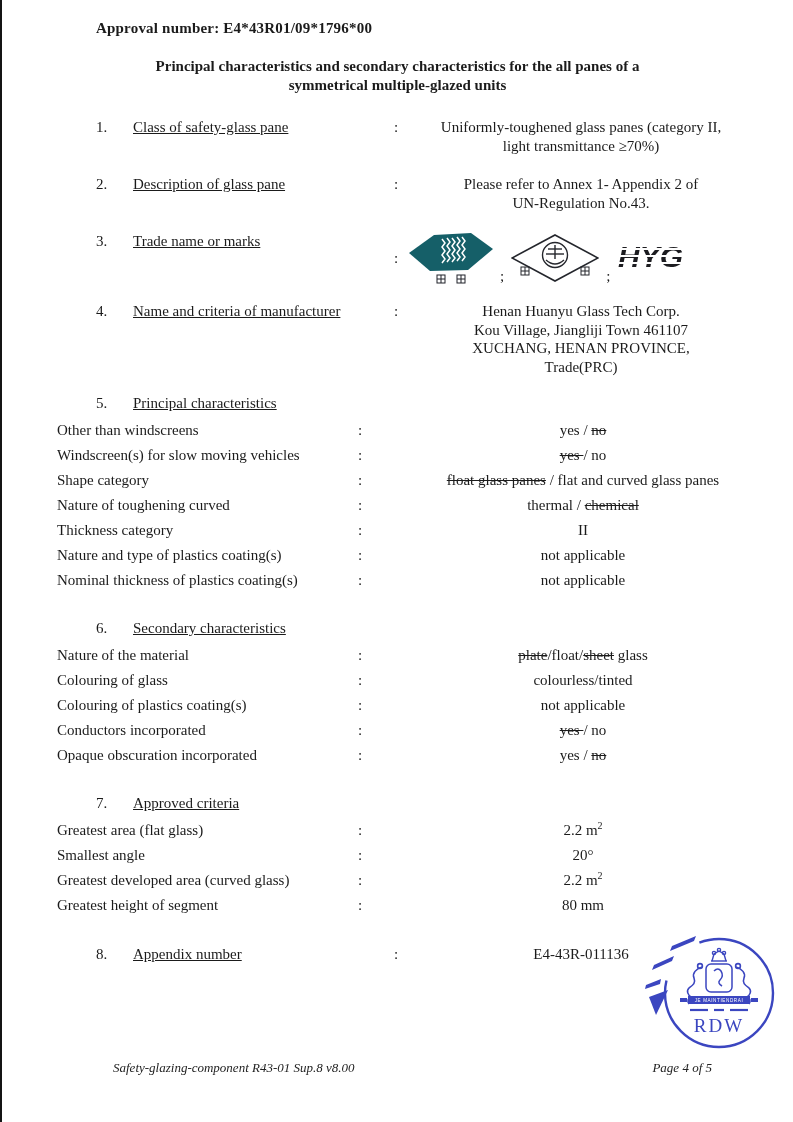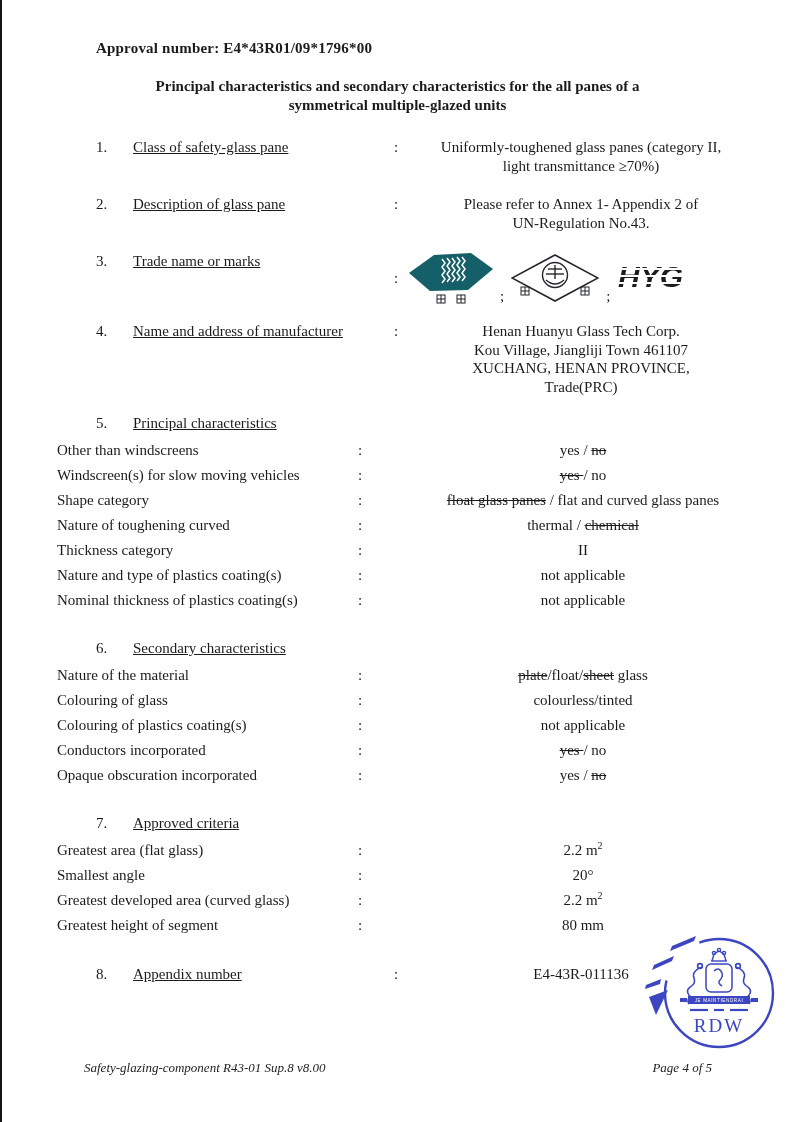--- a/index.html
+++ b/index.html
@@ -7,21 +7,21 @@
     position:relative;
     width:793px;height:1122px;
     margin:0 auto;
     background:#ffffff;
     border-left:2px solid #141414;
     box-sizing:border-box;
     font-family:"Liberation Serif",serif;
     color:#1b1b1b;
     font-size:15px;
     overflow:hidden;
-    padding-top:40px;
+    padding-top:20px;
   }
   .approval{margin-left:94px;font-weight:bold;letter-spacing:0.2px;}
   .doc-title{margin-top:20px;text-align:center;font-weight:bold;line-height:19px;}
   .row{display:flex;align-items:flex-start;margin-left:94px;margin-right:40px;line-height:18.5px;}
   .num{width:37px;flex:none;}
   .label{width:261px;flex:none;text-decoration:underline;}
   .colon{width:15px;flex:none;}
   .value{flex:1;min-width:0;white-space:nowrap;text-align:center;}
   .subrow{display:flex;align-items:flex-start;margin-left:55px;margin-right:40px;line-height:18.5px;margin-top:6.5px;gap:40px;}
   .slabel{width:261px;flex:none;white-space:nowrap;}
@@ -34,21 +34,21 @@
   .mt-i5{margin-top:18px;}
   .mt-i6{margin-top:30px;}
   .mt-i7{margin-top:30px;}
   .mt-i8{margin-top:31px;}
   .first-sub{margin-top:8px;}
   .logos{display:flex;align-items:flex-end;gap:7px;}
   .logos .sep{line-height:12px;padding-bottom:2px;}
   .logos-row .colon{align-self:center;}
   .logo3-wrap{margin-bottom:6px;}
   .footer{
-    position:absolute;left:82px;right:81px;bottom:46px;
+    position:absolute;left:111px;right:81px;bottom:46px;
     display:flex;justify-content:space-between;
     font-style:italic;font-size:13px;color:#222;
   }
   .stamp{position:absolute;left:640px;top:931px;}
 </style>
 </head>
 <body>
 
 <div class="page">
 
@@ -133,21 +133,21 @@
             <line x1="0" y1="18" x2="76" y2="18"></line>
             <line x1="0" y1="25" x2="76" y2="25"></line>
           </g>
         </svg>
       </div>
     </div>
   </div>
 
   <div class="row mt-i4">
     <div class="num">4.</div>
-    <div class="label">Name and address of manufacturer</div>
+    <div class="label">Name and criteria of manufacturer</div>
     <div class="colon">:</div>
     <div class="value">
       <div><span>Henan Huanyu Glass Tech Corp.</span></div>
       <div><span>Kou Village, Jiangliji Town 461107</span></div>
       <div><span>XUCHANG, HENAN PROVINCE,</span></div>
       <div><span>Trade(PRC)</span></div>
     </div>
   </div>
 
   <div class="row mt-i5">

